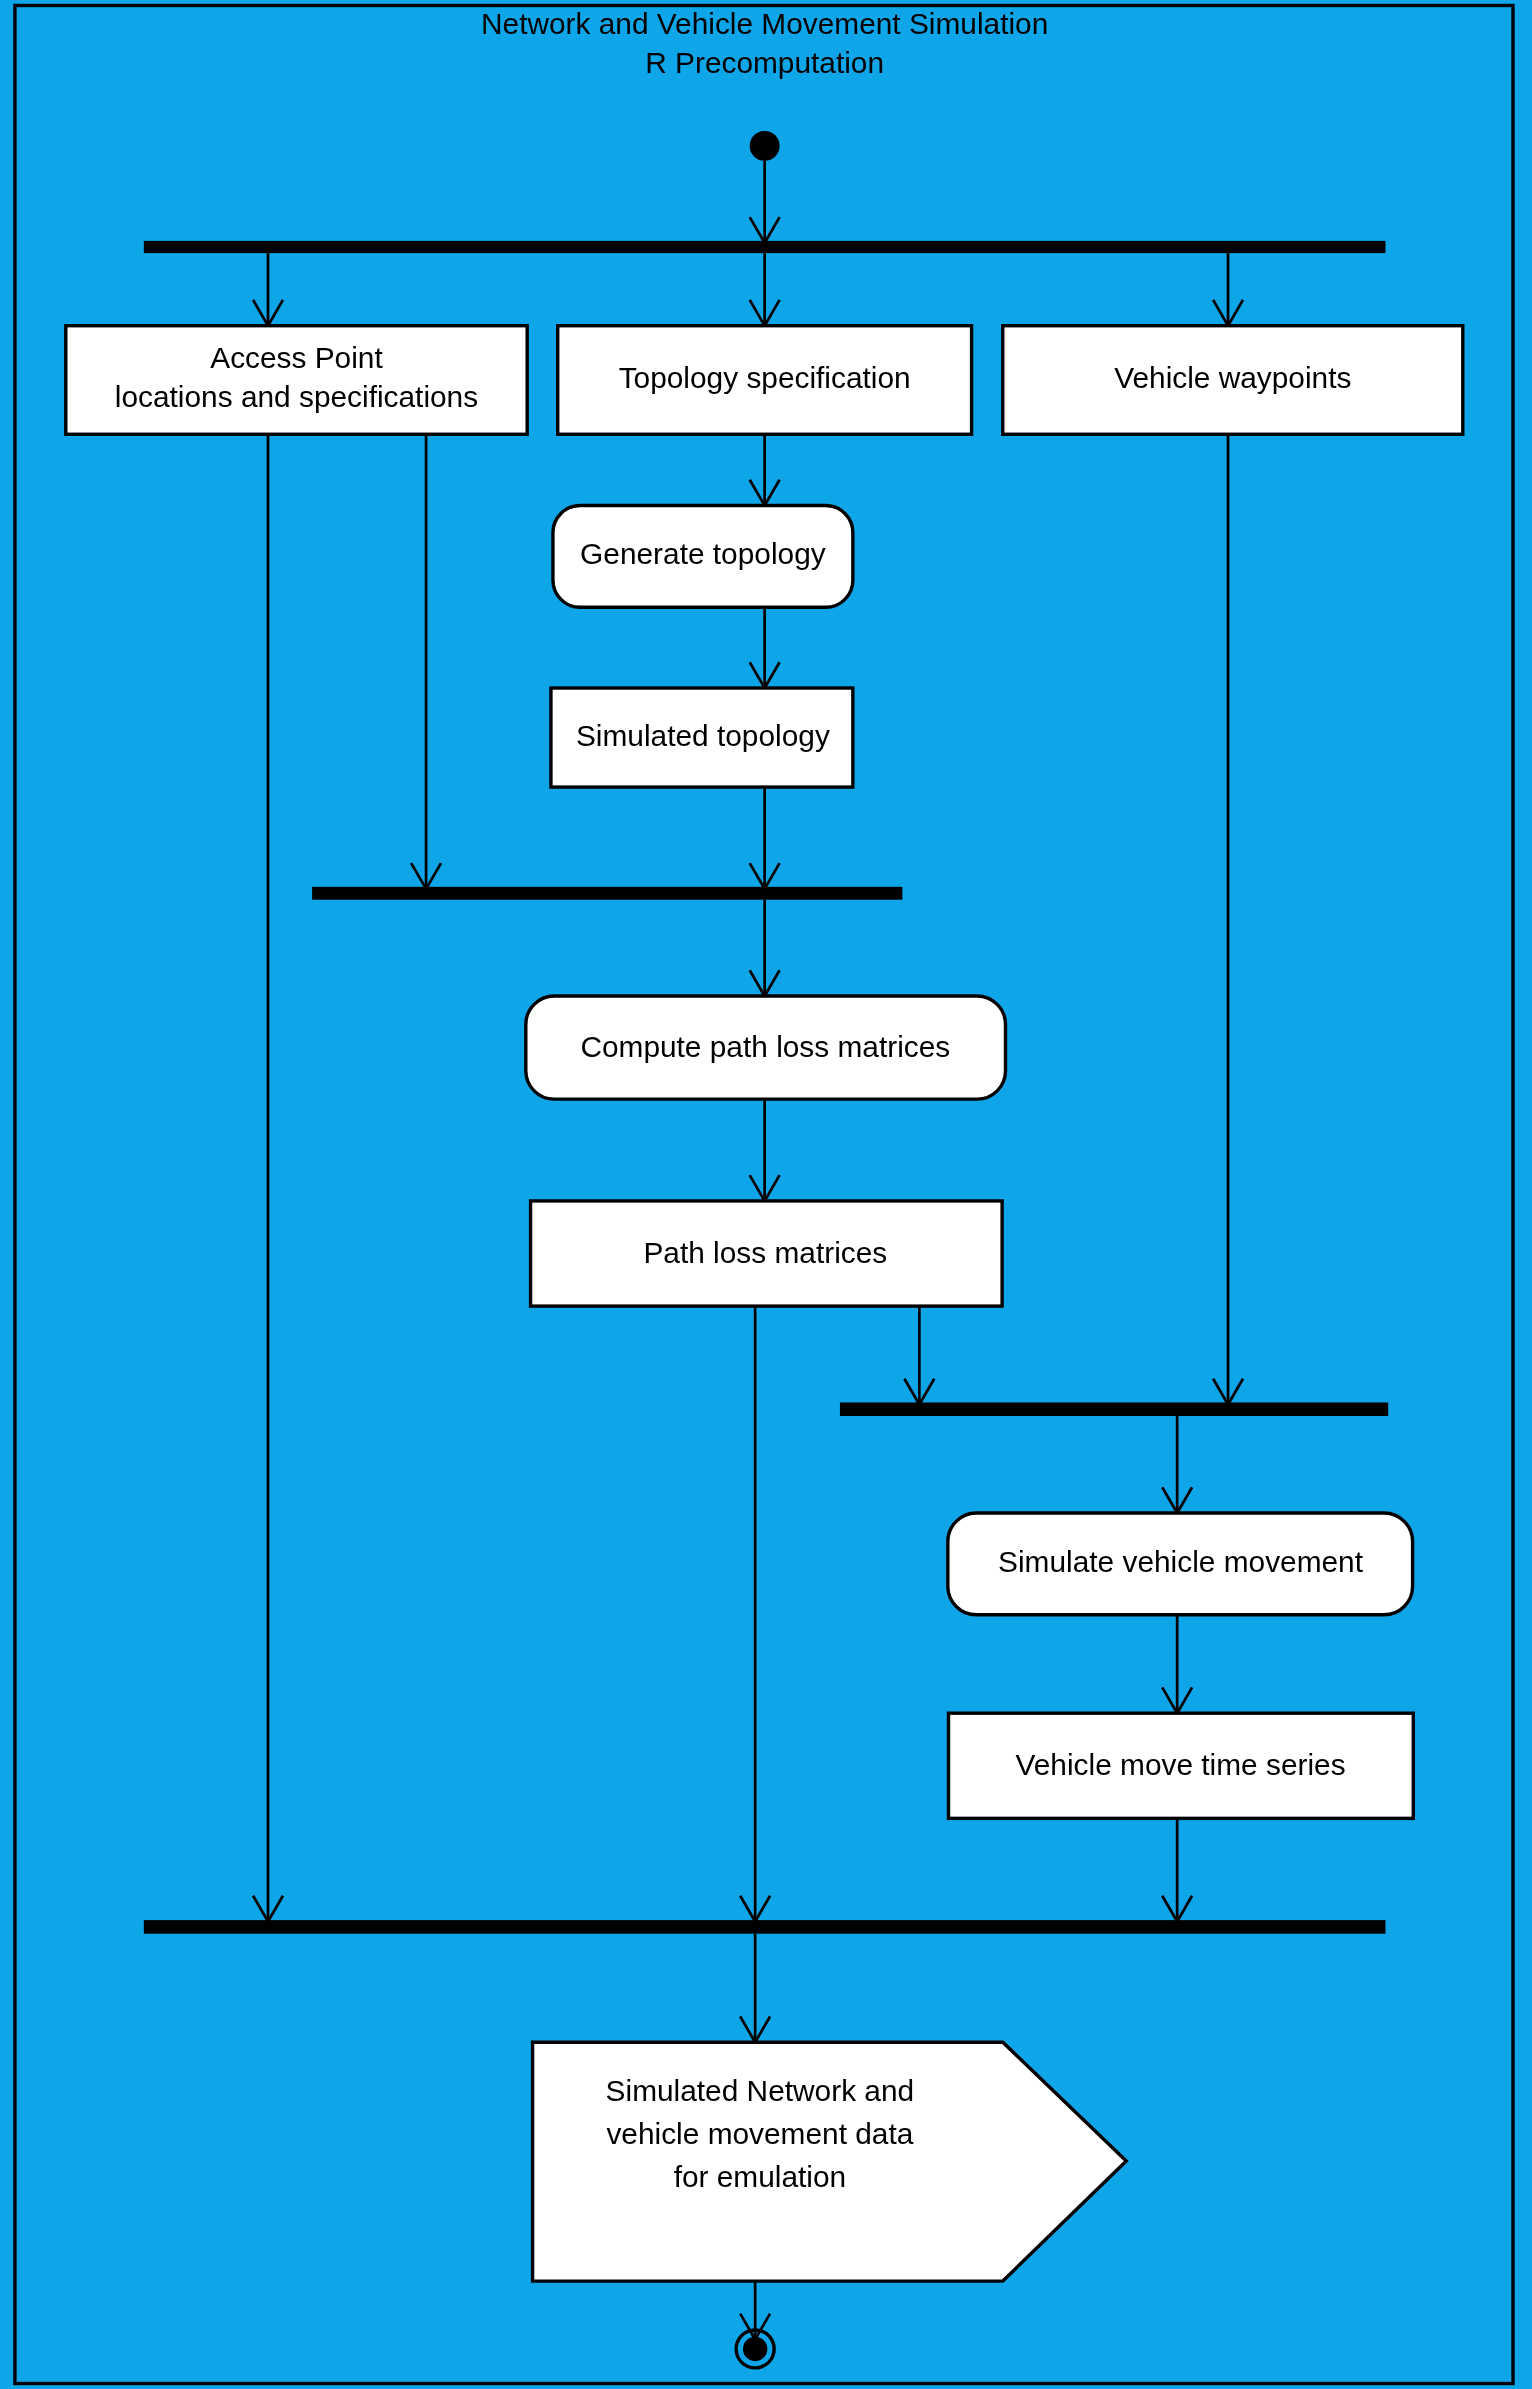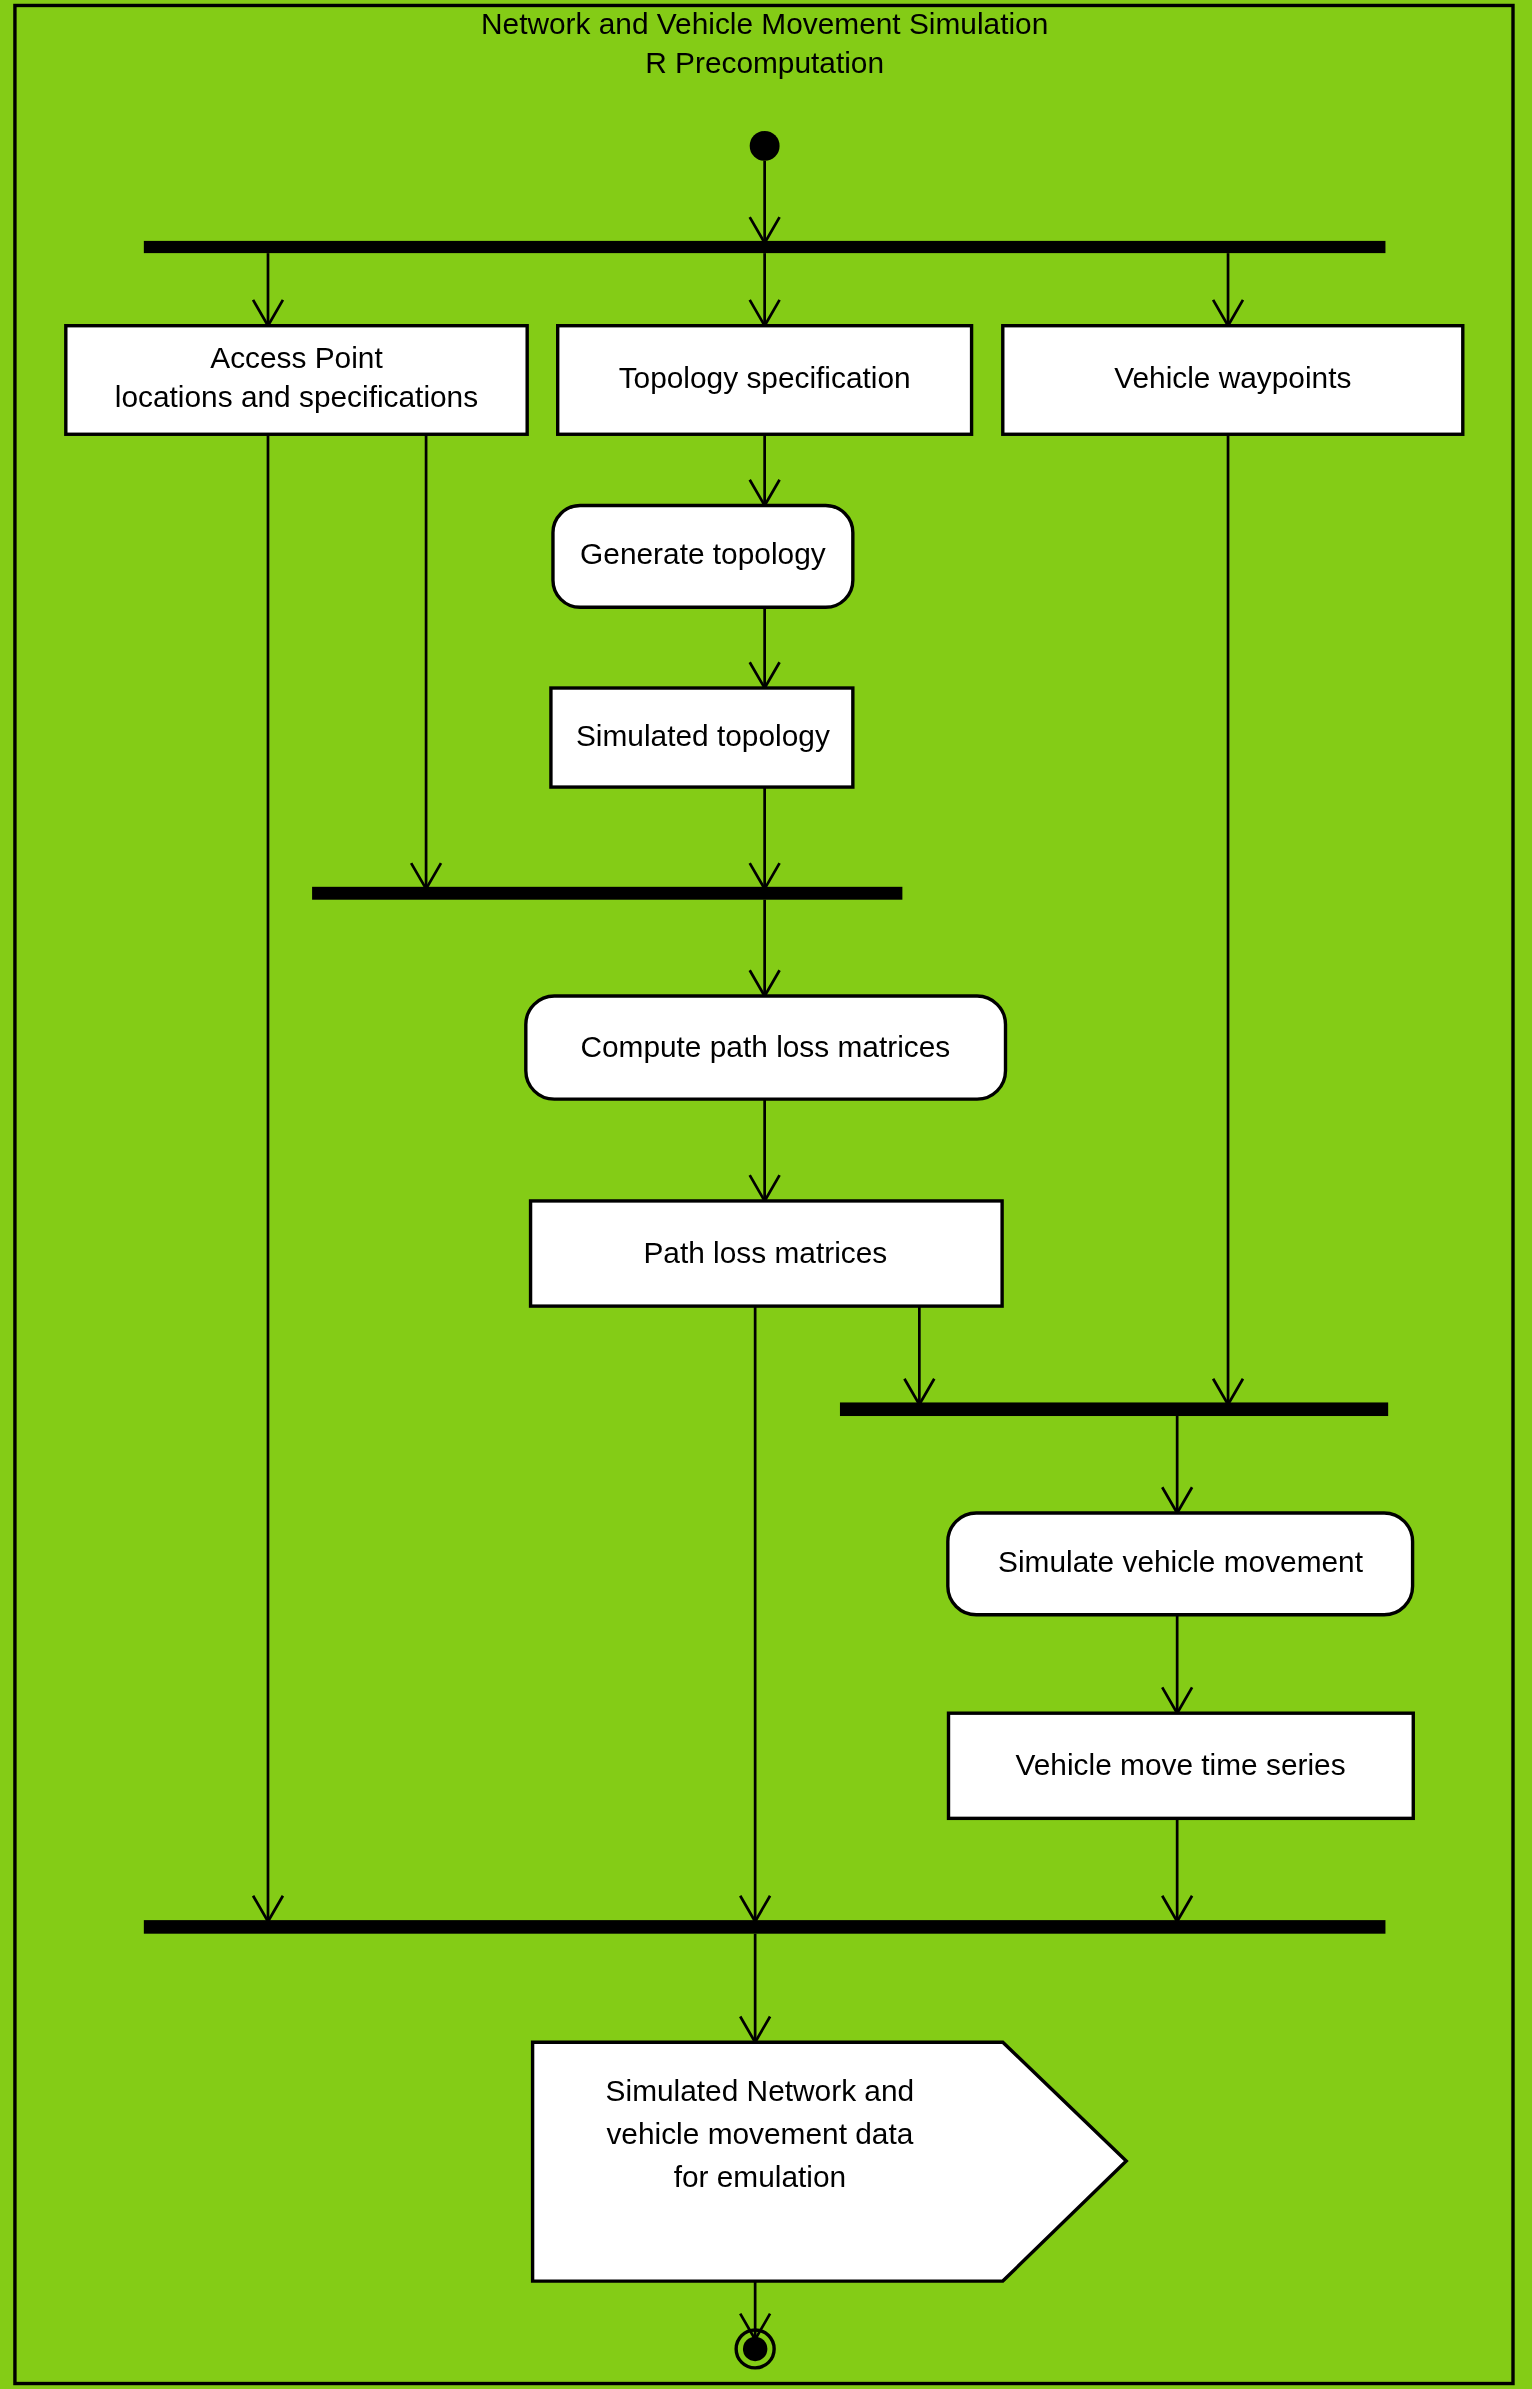--- a/index.html
+++ b/index.html
@@ -8,21 +8,21 @@
     padding: 0;
     background: #ffffff;
   }
   body {
     font-family: "Liberation Sans", sans-serif;
   }
   #diagram-root {
     position: relative;
     width: 1532px;
     height: 2389px;
-    background: #84cc16;
+    background: #0ea5e9;
   }
   svg#activity-diagram {
     display: block;
     width: 1532px;
     height: 2389px;
   }
   .node-label {
     font-family: "Liberation Sans", sans-serif;
     font-size: 44px;
     fill: #000000;

